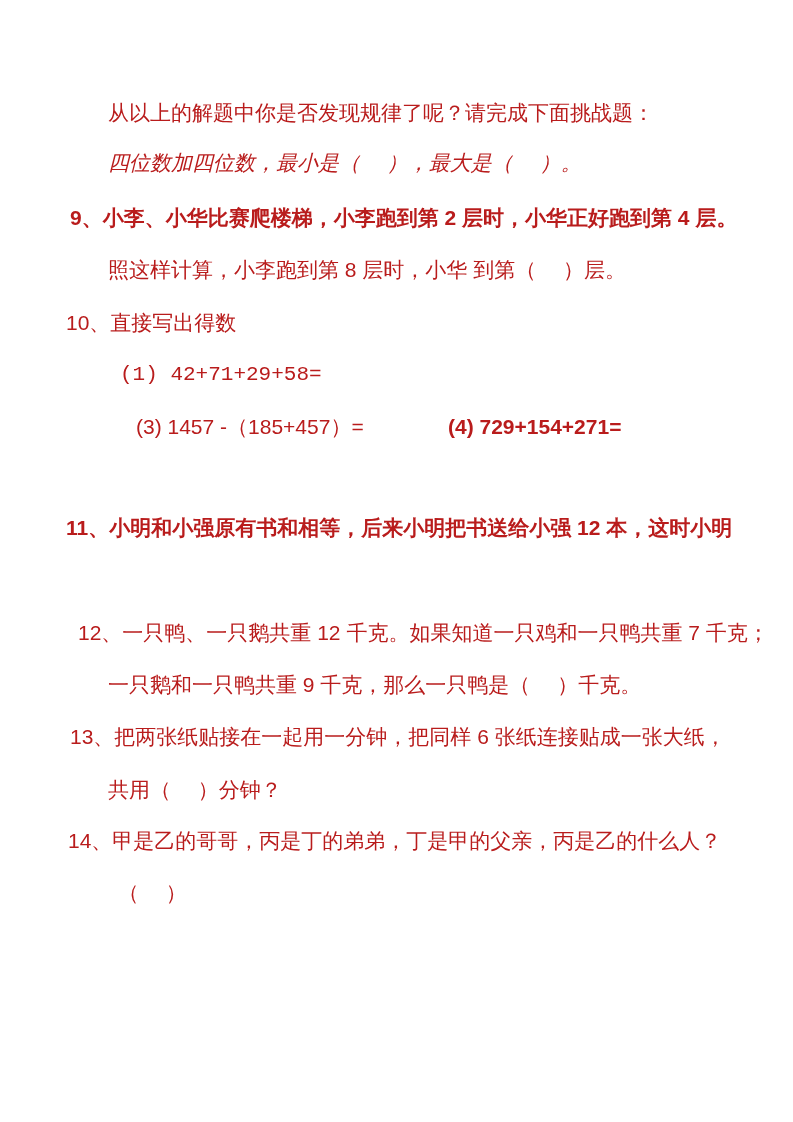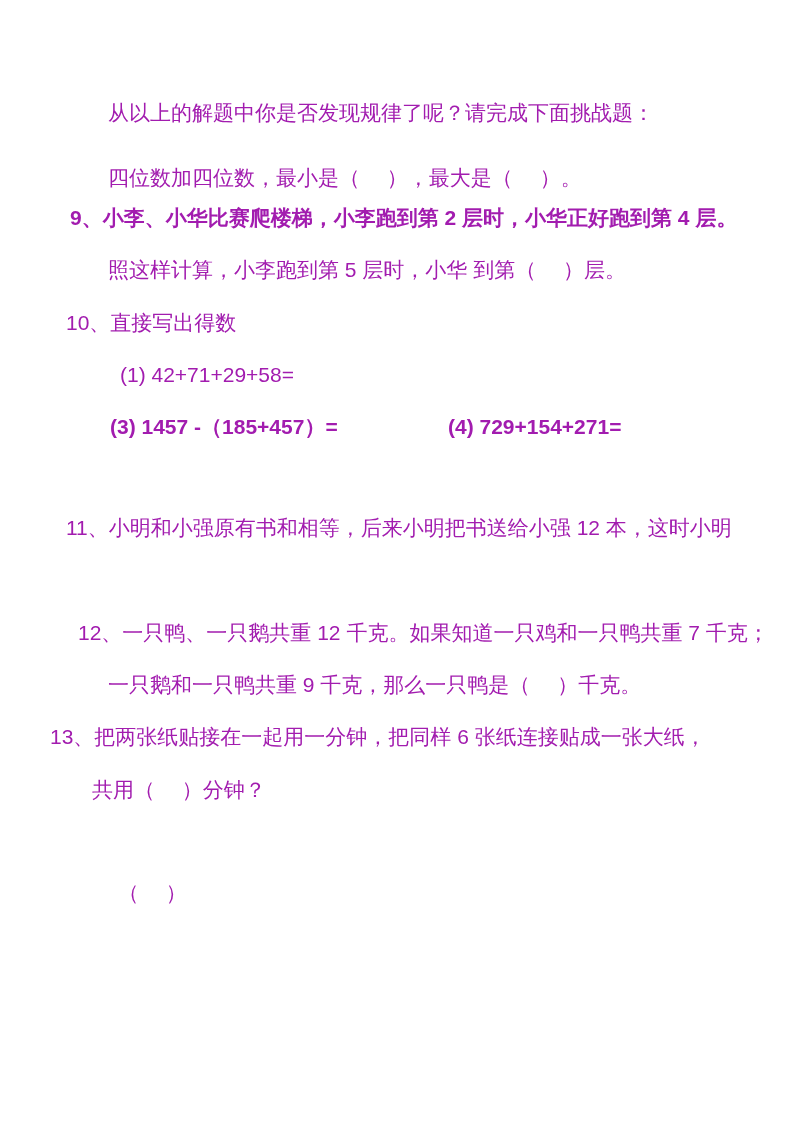--- a/index.html
+++ b/index.html
@@ -15,42 +15,43 @@
     background: #ffffff;
     font-family: "Liberation Sans", "DejaVu Sans", sans-serif;
     color: #1a1a1a;
     font-size: 21px;
     overflow: hidden;
   }
   .line {
     position: absolute;
     white-space: pre;
     line-height: 1.15;
-    color: #a21caf;
+    color: #b91c1c;
   }
 </style>
 </head>
 <body>
 
 <div class="page">
 
   <div class="line" style="left:108px; top:101px;">从以上的解题中你是否发现规律了呢？请完成下面挑战题：</div>
-  <div class="line" style="left:108px; top:166px;">四位数加四位数，最小是（　 ），最大是（　 ）。</div>
+  <div class="line" style="left:108px; top:151px;font-style:italic;">四位数加四位数，最小是（　 ），最大是（　 ）。</div>
 
   <div class="line" style="left:70px; top:206px;font-weight:bold;">9、小李、小华比赛爬楼梯，小李跑到第 2 层时，小华正好跑到第 4 层。</div>
-  <div class="line" style="left:108px; top:258px;">照这样计算，小李跑到第 5 层时，小华 到第（　 ）层。</div>
+  <div class="line" style="left:108px; top:258px;">照这样计算，小李跑到第 8 层时，小华 到第（　 ）层。</div>
 
   <div class="line" style="left:66px; top:311px;text-align:center;">10、直接写出得数</div>
-  <div class="line" style="left:120px; top:363px;">(1) 42+71+29+58=</div>
-  <div class="line" style="left:110px; top:415px;font-weight:bold;">(3) 1457 -（185+457）=</div>
+  <div class="line" style="left:120px; top:363px;font-family:Liberation Mono, monospace;">(1) 42+71+29+58=</div>
+  <div class="line" style="left:136px; top:415px;">(3) 1457 -（185+457）=</div>
   <div class="line" style="left:448px; top:415px;font-weight:bold;">(4) 729+154+271=</div>
 
-  <div class="line" style="left:66px; top:516px;">11、小明和小强原有书和相等，后来小明把书送给小强 12 本，这时小明</div>
+  <div class="line" style="left:66px; top:516px;font-weight:bold;">11、小明和小强原有书和相等，后来小明把书送给小强 12 本，这时小明</div>
 
   <div class="line" style="left:66px; top:621px;margin-left:12px;">12、一只鸭、一只鹅共重 12 千克。如果知道一只鸡和一只鸭共重 7 千克；</div>
   <div class="line" style="left:108px; top:673px;">一只鹅和一只鸭共重 9 千克，那么一只鸭是（　 ）千克。</div>
 
-  <div class="line" style="left:50px; top:725px;">13、把两张纸贴接在一起用一分钟，把同样 6 张纸连接贴成一张大纸，</div>
-  <div class="line" style="left:92px; top:778px;text-align:right;">共用（　 ）分钟？</div>
+  <div class="line" style="left:70px; top:725px;">13、把两张纸贴接在一起用一分钟，把同样 6 张纸连接贴成一张大纸，</div>
+  <div class="line" style="left:108px; top:778px;text-align:right;">共用（　 ）分钟？</div>
 
+  <div class="line" style="left:68px; top:829px;">14、甲是乙的哥哥，丙是丁的弟弟，丁是甲的父亲，丙是乙的什么人？</div>
   <div class="line" style="left:118px; top:881px;">（　 ）</div>
 
 </div>
 
 </body></html>

